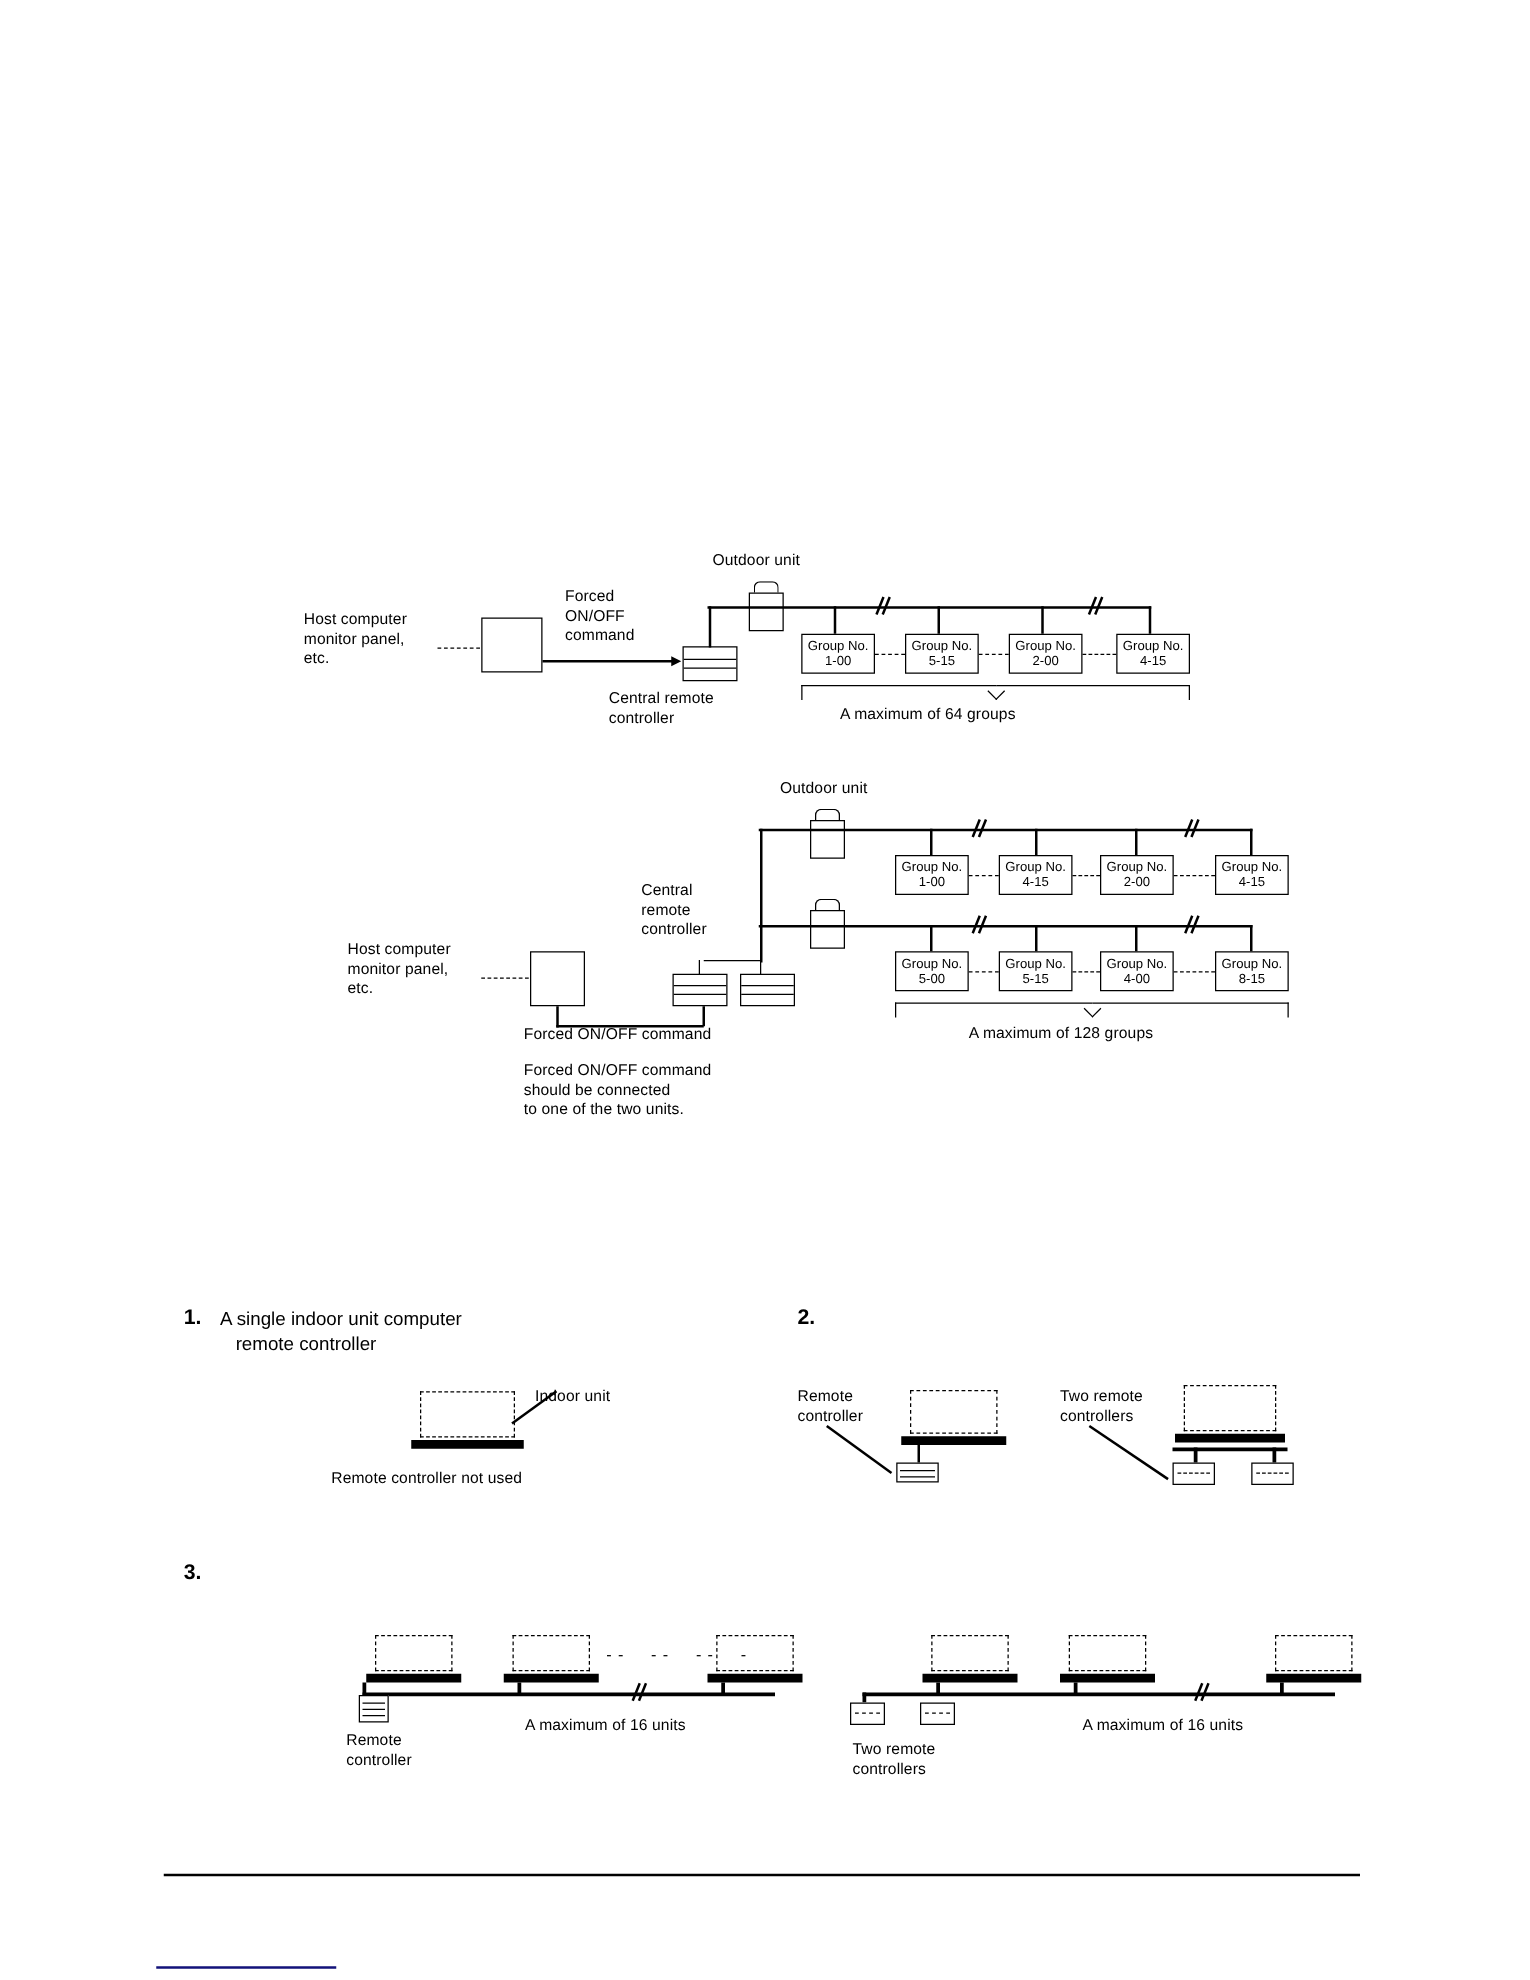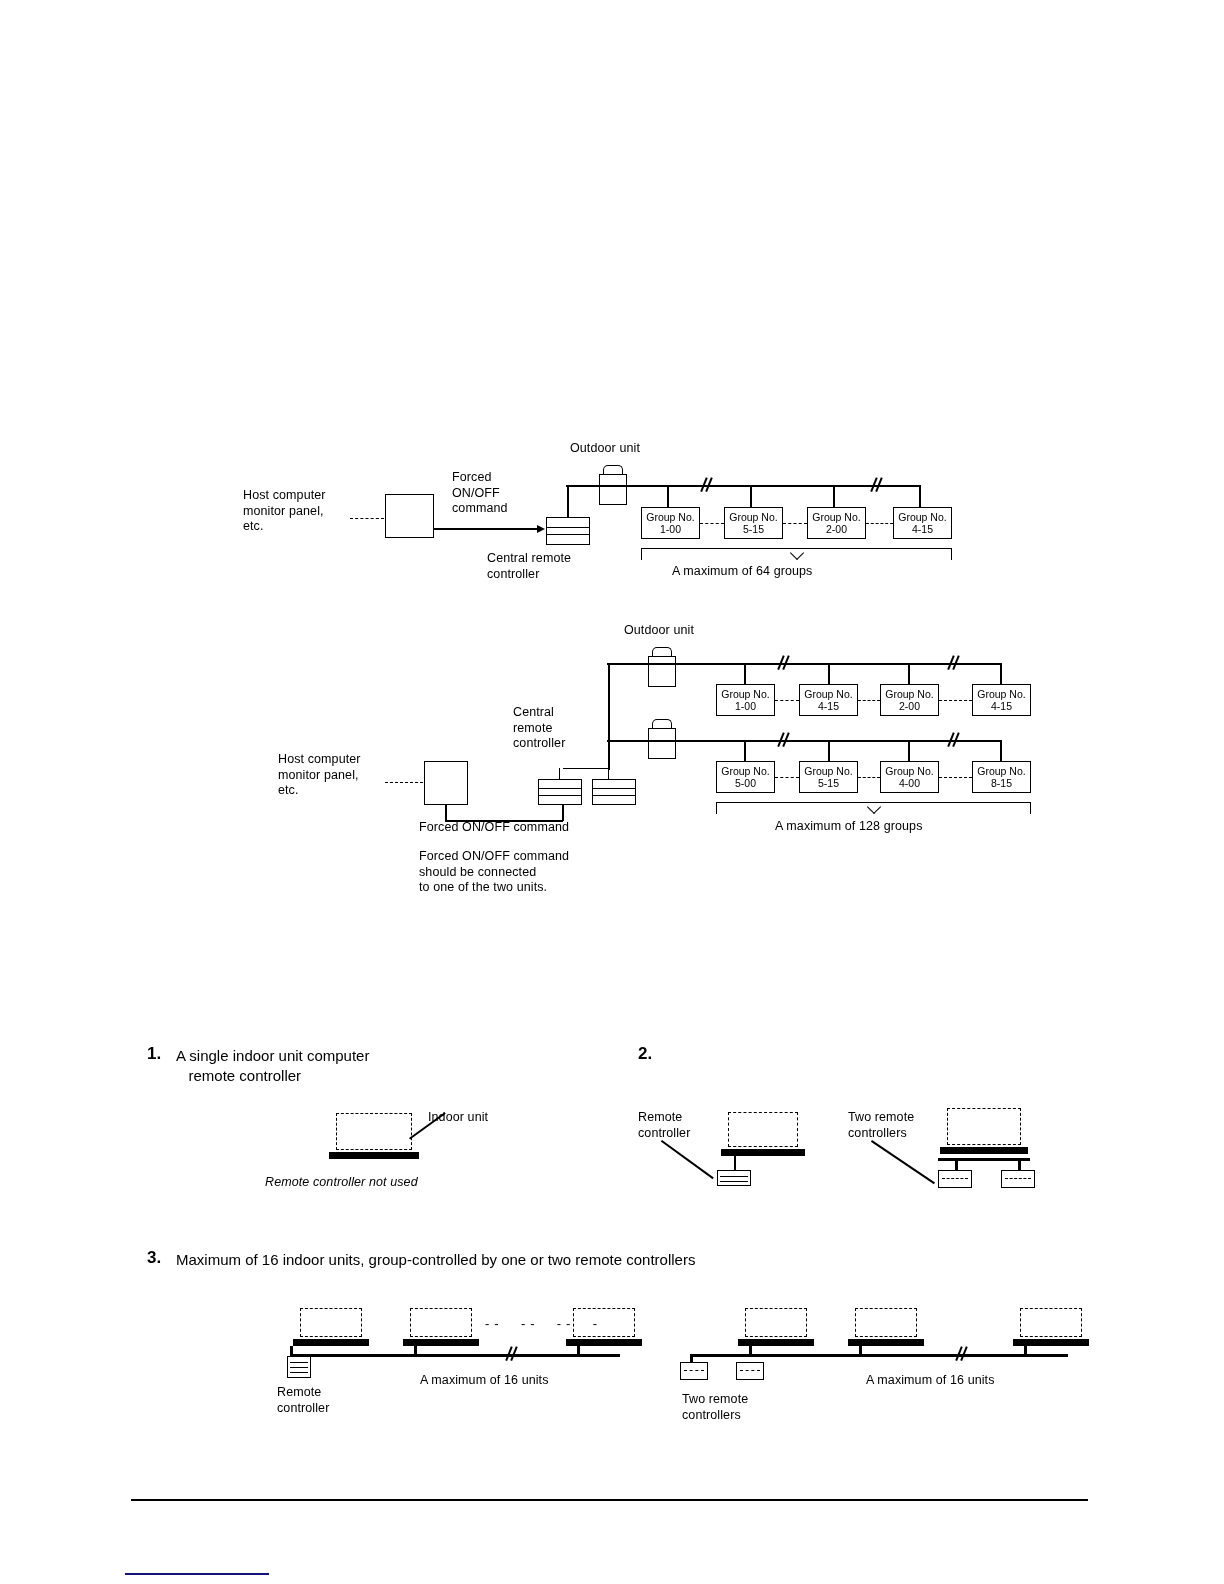--- a/index.html
+++ b/index.html
@@ -298,21 +298,21 @@
   <div class="idu" style="left:336px;top:1113px;width:76px;height:46px;">
     <div class="shell"></div>
     <div class="bar"></div>
   </div>
 
   <div class="abs" style="left:409px;top:1108px;width:36px;height:36px;">
     <div style="position:absolute;left:0;top:30px;width:44px;height:1.6px;background:#000;transform:rotate(-36deg);transform-origin:0 0;"></div>
   </div>
   <div class="abs lbl" style="left:428px;top:1110px;">Indoor unit</div>
 
-  <div class="abs lbl" style="left:265px;top:1175px;font-style:italic;">Remote controller not used</div>
+  <div class="abs lbl" style="left:265px;top:1175px;">Remote controller not used</div>
 </div>
 
 <div class="abs" style="left:600px;top:0;width:624px;height:1220px;">
   <div class="abs num" style="left:38px;top:1044px;">2.</div>
 
   <div class="abs lbl" style="left:38px;top:1110px;">Remote
 controller</div>
   <div class="idu" style="left:128px;top:1112px;width:70px;height:44px;">
     <div class="shell"></div>
     <div class="bar"></div>
@@ -338,21 +338,20 @@
   <div class="busv" style="left:418px;top:1158px;height:14px;"></div>
   <div class="rcd" style="left:338px;top:1170px;width:34px;height:18px;"></div>
   <div class="rcd" style="left:401px;top:1170px;width:34px;height:18px;"></div>
   <div class="abs" style="left:272px;top:1140px;width:70px;height:44px;">
     <div style="position:absolute;left:0;top:0;width:76px;height:1.6px;background:#000;transform:rotate(34deg);transform-origin:0 0;"></div>
   </div>
 </div>
 
 <div class="abs" style="left:0;top:0;width:1224px;height:1460px;">
   <div class="abs num" style="left:147px;top:1248px;">3.</div>
-  <div class="abs head" style="left:176px;top:1250px;">Maximum of 16 indoor units, group-controlled by one or two remote controllers</div>
 
   <div class="idu" style="left:300px;top:1308px;width:62px;height:38px;">
     <div class="shell"></div>
     <div class="bar"></div>
   </div>
   <div class="idu" style="left:410px;top:1308px;width:62px;height:38px;">
     <div class="shell"></div>
     <div class="bar"></div>
   </div>
   <div class="idu" style="left:573px;top:1308px;width:62px;height:38px;">

